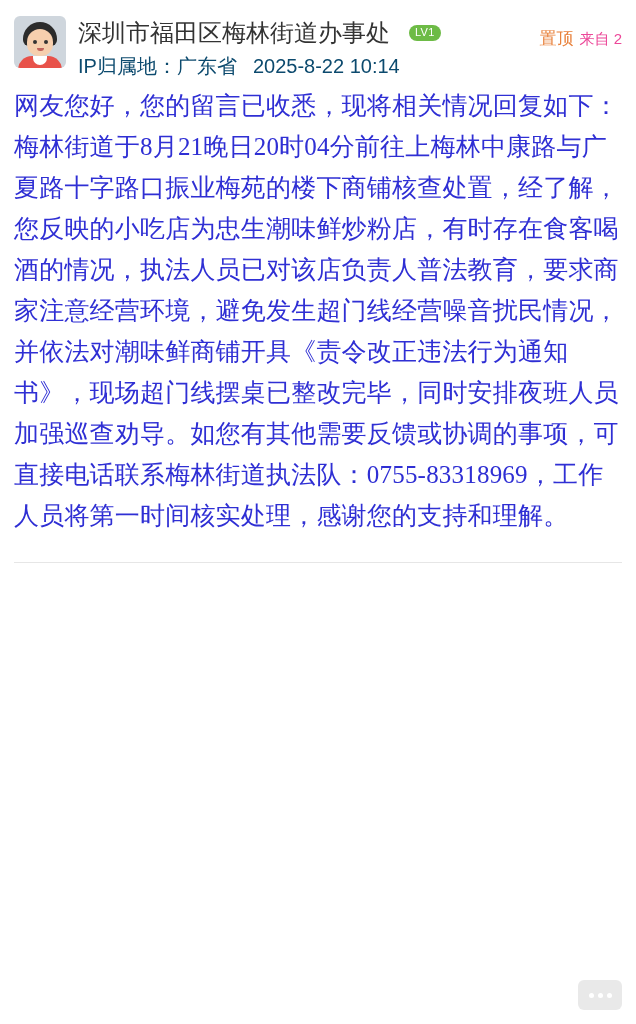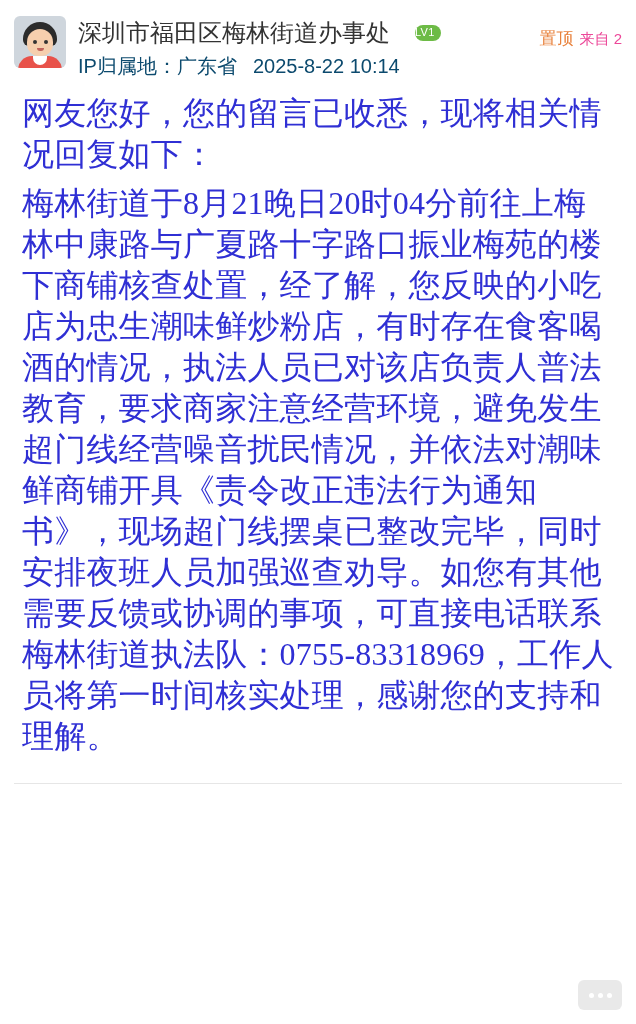--- a/index.html
+++ b/index.html
@@ -86,27 +86,27 @@
     align-items: center;
     flex-wrap: nowrap;
   }
   .account-name {
     font-size: 24px;
     color: #333333;
     line-height: 26px;
     white-space: nowrap;
   }
   .lv-badge {
-    margin-left: 25px;
+    margin-left: 19px;
     flex: 0 0 auto;
     font-size: 11px;
     color: #ffffff;
     background: #6dbb46;
     border-radius: 9px;
-    padding: 1px 6px 2px 0;
+    padding: 1px 6px 2px 6px;
     line-height: 13px;
     letter-spacing: 0.3px;
   }
   .head-right {
     margin-left: auto;
     display: flex;
     align-items: baseline;
     white-space: nowrap;
     padding-left: 8px;
     margin-top: 11px;
@@ -134,23 +134,23 @@
   .meta-row .time {
     margin-left: 16px;
     white-space: nowrap;
   }
 
   
   .post-body {
     padding: 4px 14px 0 14px;
   }
   .post-body p {
-    margin: 8px;
+    margin: 0;
     font-family: "Liberation Serif", serif;
-    font-size: 32px;
+    font-size: 25px;
     line-height: 41px;
     color: #2f2fd4;
     letter-spacing: 0.2px;
     text-align: left;
     word-break: break-all;
   }
 
   
   .divider {
     margin: 26px 14px 0 14px;

